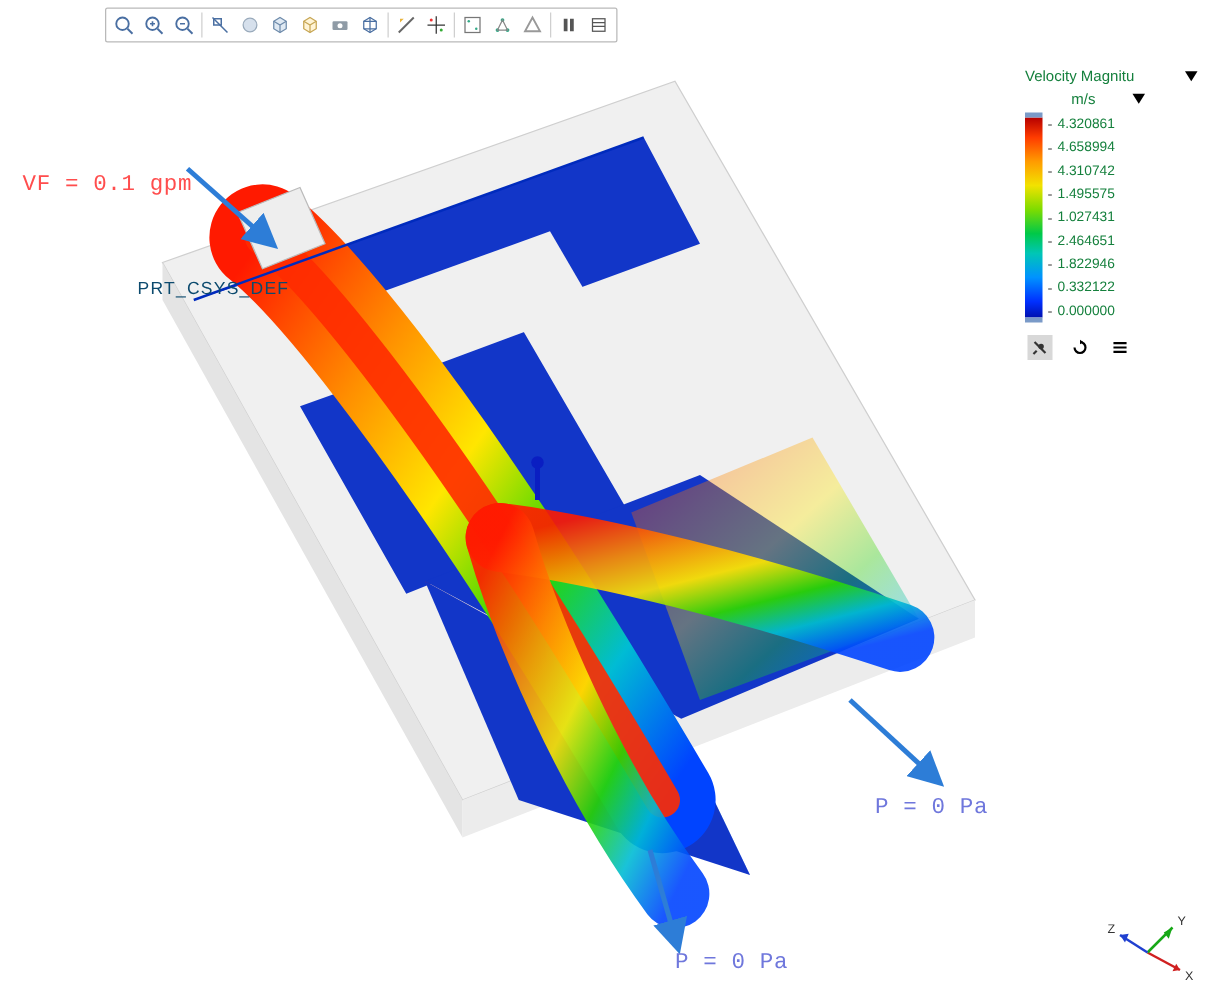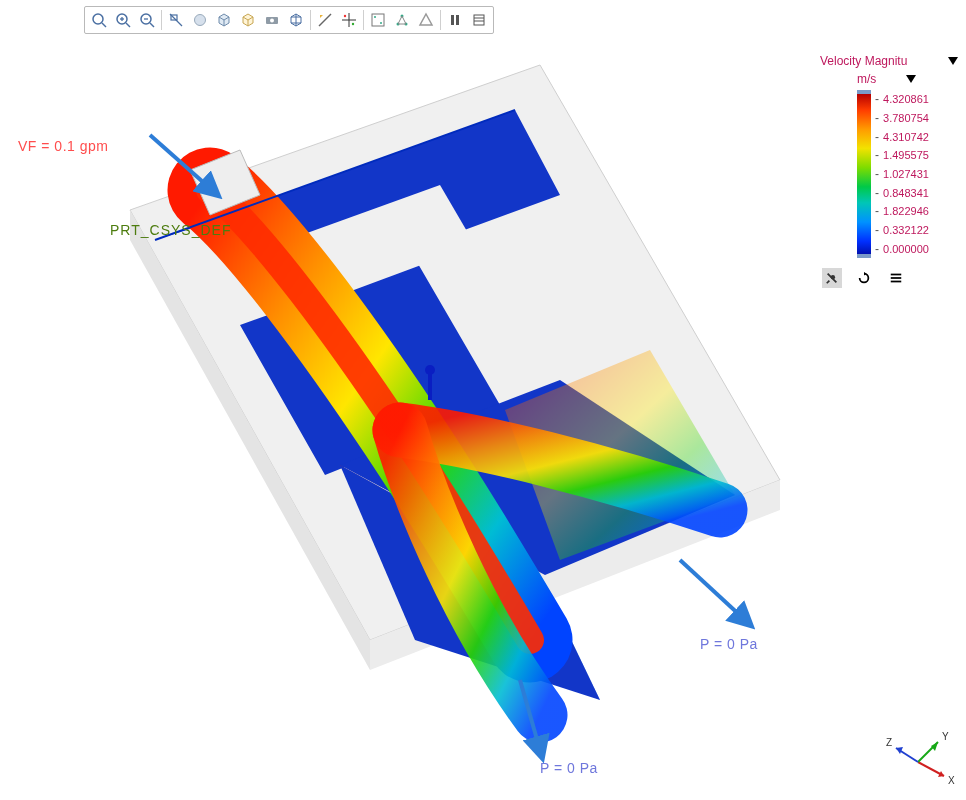--- a/index.html
+++ b/index.html
@@ -50,21 +50,21 @@
     width:966px; height:800px;
   }
 
   
   .legend {
     position:absolute;
     right:0;
     top:54px;
     width:146px;
     font-size:12px;
-    color:#be185d;
+    color:#15803d;
   }
   .legend-title-row {
     display:flex;
     align-items:center;
     font-size:12px;
     margin-bottom:4px;
   }
   .legend-title-row .tri { margin-left:auto; margin-right:8px; }
   .legend-unit-row {
     display:flex;
@@ -78,21 +78,20 @@
     width:0;height:0;
     border-left:5px solid transparent;
     border-right:5px solid transparent;
     border-top:8px solid #000;
     display:inline-block;
   }
 
   .legend-body {
     display:flex;
     align-items:flex-start;
-    justify-content:center;
   }
   .colorbar {
     width:14px;
     height:160px;
     border-top:4px solid #7a9ac8;
     border-bottom:4px solid #7a9ac8;
     background: linear-gradient(to bottom,
       #b50000 0%,
       #ff3c00 10%,
       #ff9b00 22%,
@@ -135,27 +134,27 @@
     width:20px; height:20px;
     display:flex; align-items:center; justify-content:center;
   }
   .legend-btn.active {
     background:#d8d8d8;
   }
 
   
   .ann {
     position:absolute;
-    font-family:Liberation Sans, sans-serif;
-    font-size:14px;
+    font-family:Liberation Mono, monospace;
+    font-size:18px;
     letter-spacing:0.5px;
     white-space:nowrap;
   }
   .ann-vf   { left:18px;  top:138px; color:#ff4d4d; }
-  .ann-csys { left:110px; top:222px; font-size:14px; letter-spacing:1px; color:#4d7c0f; font-family:Arial, sans-serif; }
+  .ann-csys { left:110px; top:222px; font-size:14px; letter-spacing:1px; color:#0c4a6e; font-family:Arial, sans-serif; }
   .ann-p1   { left:700px; top:636px; color:#6f77dc; }
   .ann-p2   { left:540px; top:760px; color:#6f77dc; }
 
   
   .axis-widget {
     position:absolute;
     right:10px; bottom:10px;
     width:70px; height:70px;
   }
 
@@ -360,25 +359,25 @@
     <span class="tri"></span>
   </div>
   <div class="legend-unit-row">
     <span>m/s</span>
     <span class="tri"></span>
   </div>
   <div class="legend-body">
     <div class="colorbar"></div>
     <div class="scale">
       <div class="tick">4.320861</div>
-      <div class="tick">3.780754</div>
+      <div class="tick">4.658994</div>
       <div class="tick">4.310742</div>
       <div class="tick">1.495575</div>
       <div class="tick">1.027431</div>
-      <div class="tick">0.848341</div>
+      <div class="tick">2.464651</div>
       <div class="tick">1.822946</div>
       <div class="tick">0.332122</div>
       <div class="tick">0.000000</div>
     </div>
   </div>
   <div class="legend-buttons">
     <div class="legend-btn active">
       <svg width="14" height="14" viewBox="0 0 16 16">
           <path d="M3 3 L13 13 M5 11 L2 14" stroke="#333" stroke-width="2"></path>
           <circle cx="9" cy="7" r="2.5" fill="#333"></circle>

